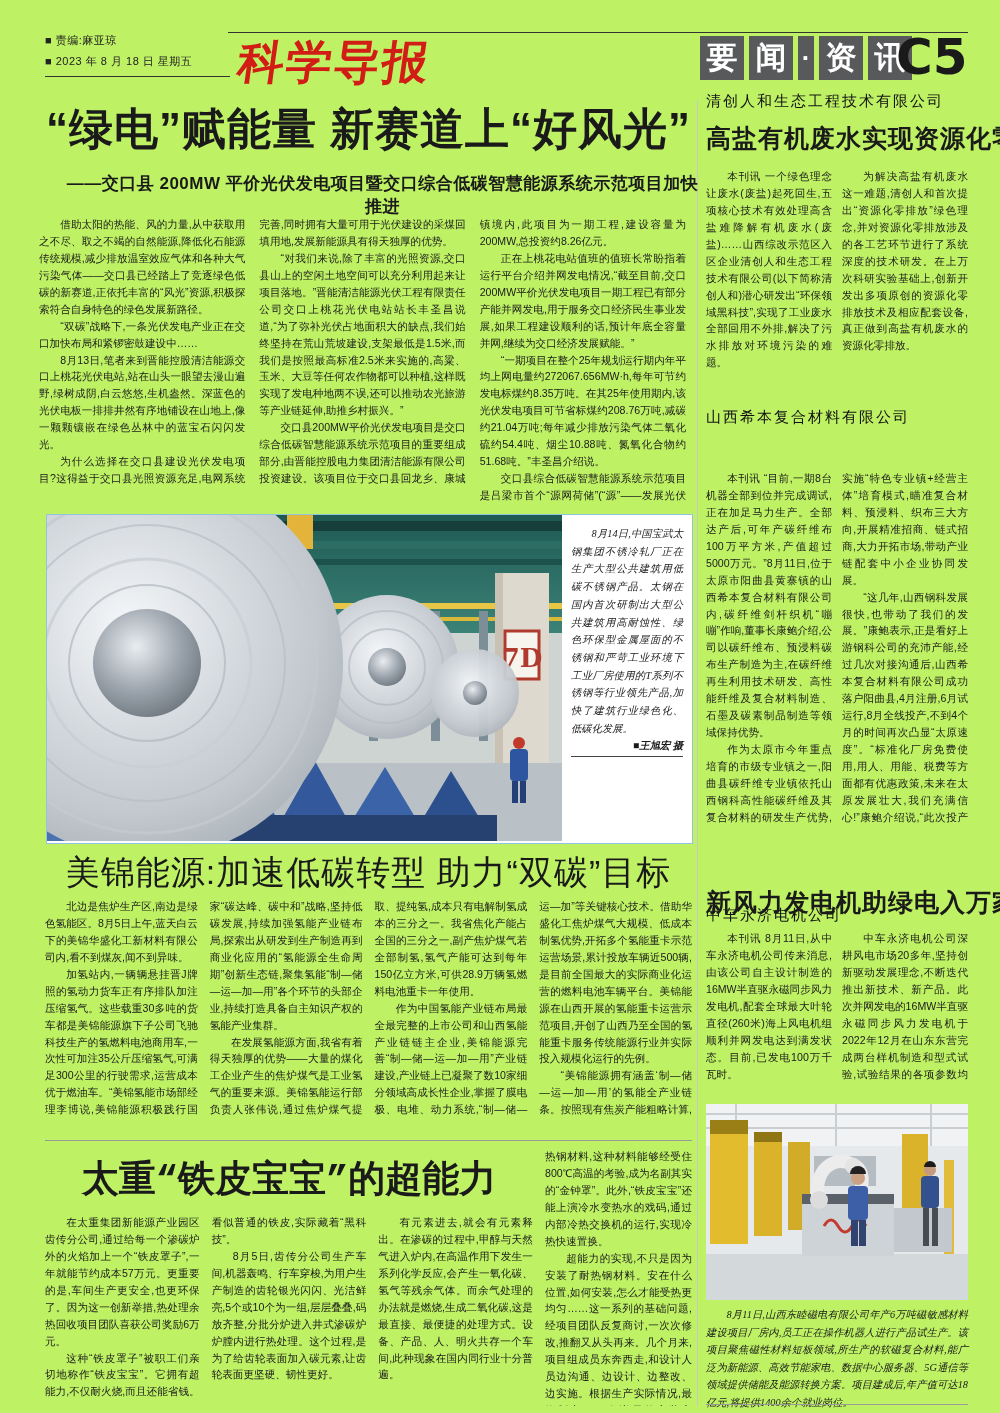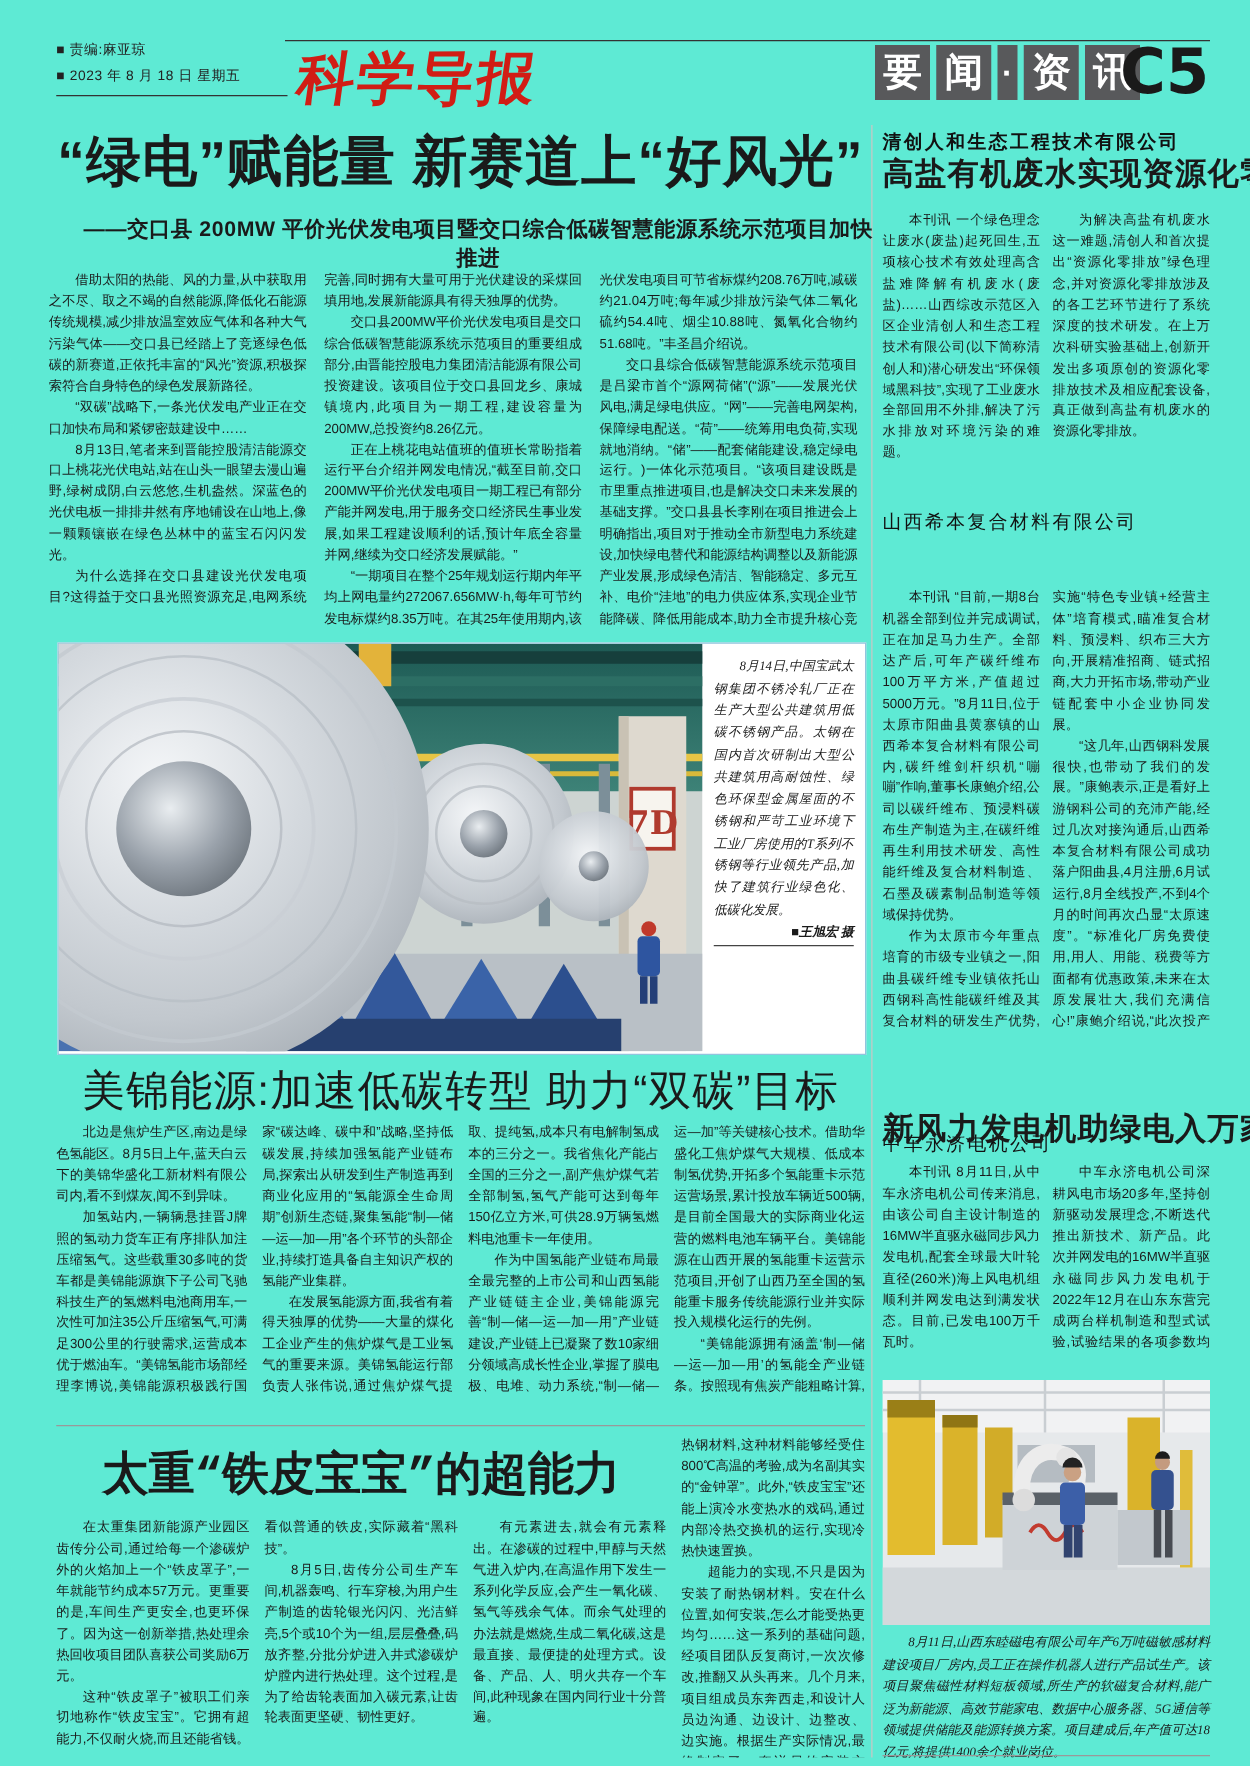--- a/index.html
+++ b/index.html
@@ -1,16 +1,16 @@
 <!DOCTYPE html>
 <html><head>
 <meta charset="utf-8">
 <style>
   html,body{margin:0;padding:0;background:#e8e8e4;}
-  .page{position:relative;width:1000px;height:1413px;margin:0 auto;background:#5eead4;
+  .page{position:relative;width:1000px;height:1413px;margin:0 auto;background:#bef264;
         font-family:"Liberation Sans",sans-serif;color:#1a1a1a;overflow:hidden;}
   .abs{position:absolute;}
   
   .hdr-small{font-size:11px;line-height:1.9;color:#222;letter-spacing:.5px;}
   .rule{background:#333;}
   .masthead{font-family:"DejaVu Serif",serif;font-weight:bold;color:#d11d15;
             font-size:46px;transform:skewX(-8deg);letter-spacing:2px;}
   .sec-blocks{display:flex;gap:5px;align-items:flex-start;}
   .sec-block{width:44px;height:44px;background:#58595b;color:#fff;font-weight:bold;
              font-size:31px;line-height:44px;text-align:center;}
@@ -63,20 +63,21 @@
   <div class="abs" style="left:697px;top:100px;width:1px;height:1306px;background:#c8c8c4;"></div>
 
   <div class="abs lead-hl" style="left:45px;top:100px;width:647px;">“绿电”赋能量    新赛道上“好风光”</div>
   <div class="abs lead-sub" style="left:59px;top:172px;width:647px;">——交口县 200MW 平价光伏发电项目暨交口综合低碳智慧能源系统示范项目加快推进</div>
   <div class="abs cols" style="left:39px;top:216px;width:647px;height:296px;column-count:3;column-gap:14px;">
     <div>
         <p class="para">借助太阳的热能、风的力量,从中获取用之不尽、取之不竭的自然能源,降低化石能源传统规模,减少排放温室效应气体和各种大气污染气体——交口县已经踏上了竞逐绿色低碳的新赛道,正依托丰富的“风光”资源,积极探索符合自身特色的绿色发展新路径。</p>
         <p class="para">“双碳”战略下,一条光伏发电产业正在交口加快布局和紧锣密鼓建设中……</p>
         <p class="para">8月13日,笔者来到晋能控股清洁能源交口上桃花光伏电站,站在山头一眼望去漫山遍野,绿树成阴,白云悠悠,生机盎然。深蓝色的光伏电板一排排井然有序地铺设在山地上,像一颗颗镶嵌在绿色丛林中的蓝宝石闪闪发光。</p>
         <p class="para">为什么选择在交口县建设光伏发电项目?这得益于交口县光照资源充足,电网系统完善,同时拥有大量可用于光伏建设的采煤回填用地,发展新能源具有得天独厚的优势。</p>
+        <p class="para">“对我们来说,除了丰富的光照资源,交口县山上的空闲土地空间可以充分利用起来让项目落地。”晋能清洁能源光伏工程有限责任公司交口上桃花光伏电站站长丰圣昌说道,“为了弥补光伏占地面积大的缺点,我们始终坚持在荒山荒坡建设,支架最低是1.5米,而我们是按照最高标准2.5米来实施的,高粱、玉米、大豆等任何农作物都可以种植,这样既实现了发电种地两不误,还可以推动农光旅游等产业链延伸,助推乡村振兴。”</p>
         <p class="para">交口县200MW平价光伏发电项目是交口综合低碳智慧能源系统示范项目的重要组成部分,由晋能控股电力集团清洁能源有限公司投资建设。该项目位于交口县回龙乡、康城镇境内,此项目为一期工程,建设容量为200MW,总投资约8.26亿元。</p>
         <p class="para">正在上桃花电站值班的值班长常盼指着运行平台介绍并网发电情况,“截至目前,交口200MW平价光伏发电项目一期工程已有部分产能并网发电,用于服务交口经济民生事业发展,如果工程建设顺利的话,预计年底全容量并网,继续为交口经济发展赋能。”</p>
         <p class="para">“一期项目在整个25年规划运行期内年平均上网电量约272067.656MW·h,每年可节约发电标煤约8.35万吨。在其25年使用期内,该光伏发电项目可节省标煤约208.76万吨,减碳约21.04万吨;每年减少排放污染气体二氧化硫约54.4吨、烟尘10.88吨、氮氧化合物约51.68吨。”丰圣昌介绍说。</p>
         <p class="para">交口县综合低碳智慧能源系统示范项目是吕梁市首个“源网荷储”(“源”——发展光伏风电,满足绿电供应。“网”——完善电网架构,保障绿电配送。“荷”——统筹用电负荷,实现就地消纳。“储”——配套储能建设,稳定绿电运行。)一体化示范项目。“该项目建设既是市里重点推进项目,也是解决交口未来发展的基础支撑。”交口县县长李刚在项目推进会上明确指出,项目对于推动全市新型电力系统建设,加快绿电替代和能源结构调整以及新能源产业发展,形成绿色清洁、智能稳定、多元互补、电价“洼地”的电力供应体系,实现企业节能降碳、降低用能成本,助力全市提升核心竞争力和“双碳”目标的实现具有重要战略意义。</p>
       </div>
 
   </div>
 
   <div class="abs photo-frame" style="left:46px;top:514px;width:645px;height:328px;">
     <svg viewBox="0 0 515 326" width="515" height="326" preserveAspectRatio="none">
@@ -184,21 +185,21 @@
     </div>
     <div class="tail-col" style="width:147px;overflow:hidden;height:258px;">
       <div>
           <p class="para">热钢材料,这种材料能够经受住800℃高温的考验,成为名副其实的“金钟罩”。此外,“铁皮宝宝”还能上演冷水变热水的戏码,通过内部冷热交换机的运行,实现冷热快速置换。</p>
           <p class="para">超能力的实现,不只是因为安装了耐热钢材料。安在什么位置,如何安装,怎么才能受热更均匀……这一系列的基础问题,经项目团队反复商讨,一次次修改,推翻又从头再来。几个月来,项目组成员东奔西走,和设计人员边沟通、边设计、边整改、边实施。根据生产实际情况,最终制定了一套详尽的安装方案。经过3个月的实际运行检验,这项技术改革最终取得成功,实现了从0到1的突破!</p>
         </div>
 
     </div>
   </div>
 
-  <div class="abs kicker" style="left:706px;top:104px;font-weight:bold;">清创人和生态工程技术有限公司</div>
+  <div class="abs kicker" style="left:706px;top:92px;">清创人和生态工程技术有限公司</div>
   <div class="abs rail-hl" style="left:706px;top:122px;width:262px;">高盐有机废水实现资源化零排放</div>
   <div class="abs cols" style="left:706px;top:168px;width:262px;height:218px;column-count:2;column-gap:10px;">
     <div>
         <p class="para">本刊讯  一个绿色理念让废水(废盐)起死回生,五项核心技术有效处理高含盐难降解有机废水(废盐)……山西综改示范区入区企业清创人和生态工程技术有限公司(以下简称清创人和)潜心研发出“环保领域黑科技”,实现了工业废水全部回用不外排,解决了污水排放对环境污染的难题。</p>
         <p class="para">为解决高盐有机废水这一难题,清创人和首次提出“资源化零排放”绿色理念,并对资源化零排放涉及的各工艺环节进行了系统深度的技术研发。在上万次科研实验基础上,创新开发出多项原创的资源化零排放技术及相应配套设备,真正做到高盐有机废水的资源化零排放。</p>
       </div>
 
   </div>
 
   <div class="abs kicker" style="left:706px;top:408px;">山西希本复合材料有限公司</div>

